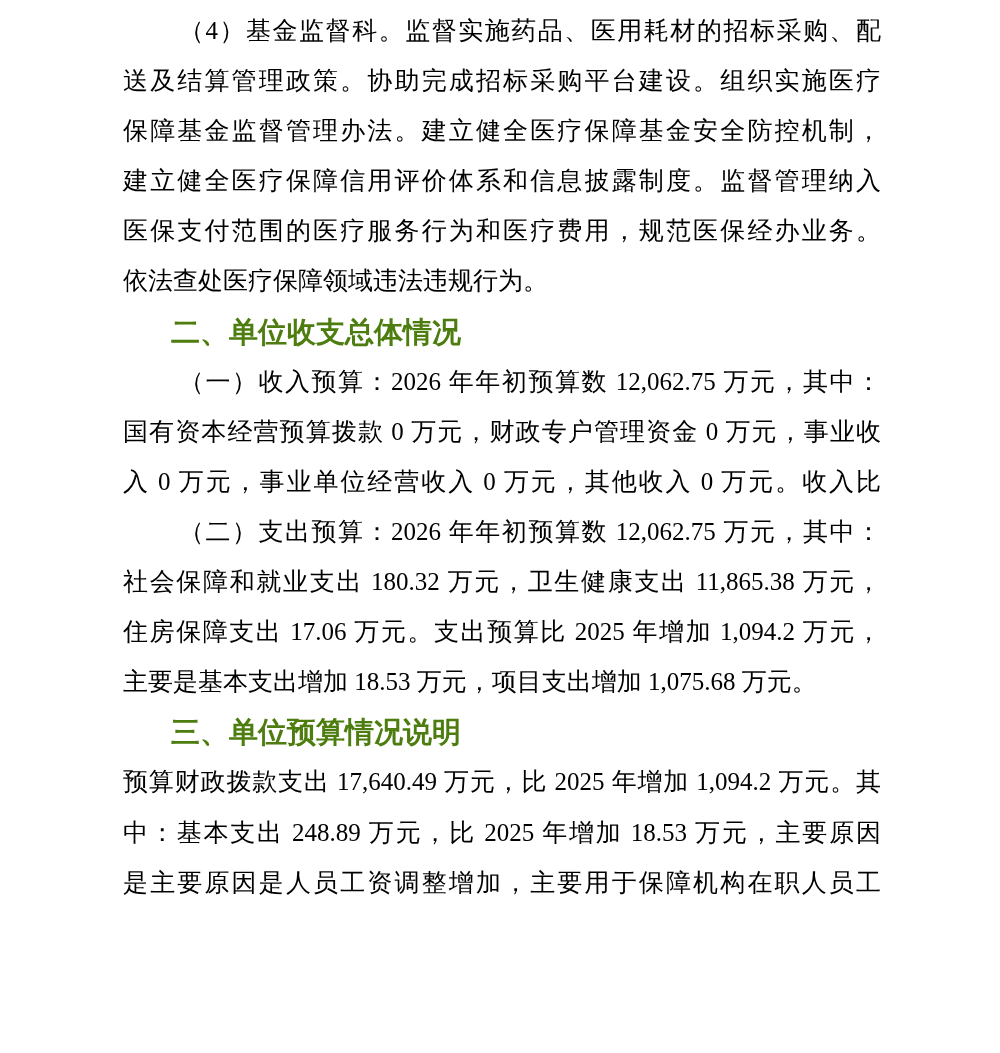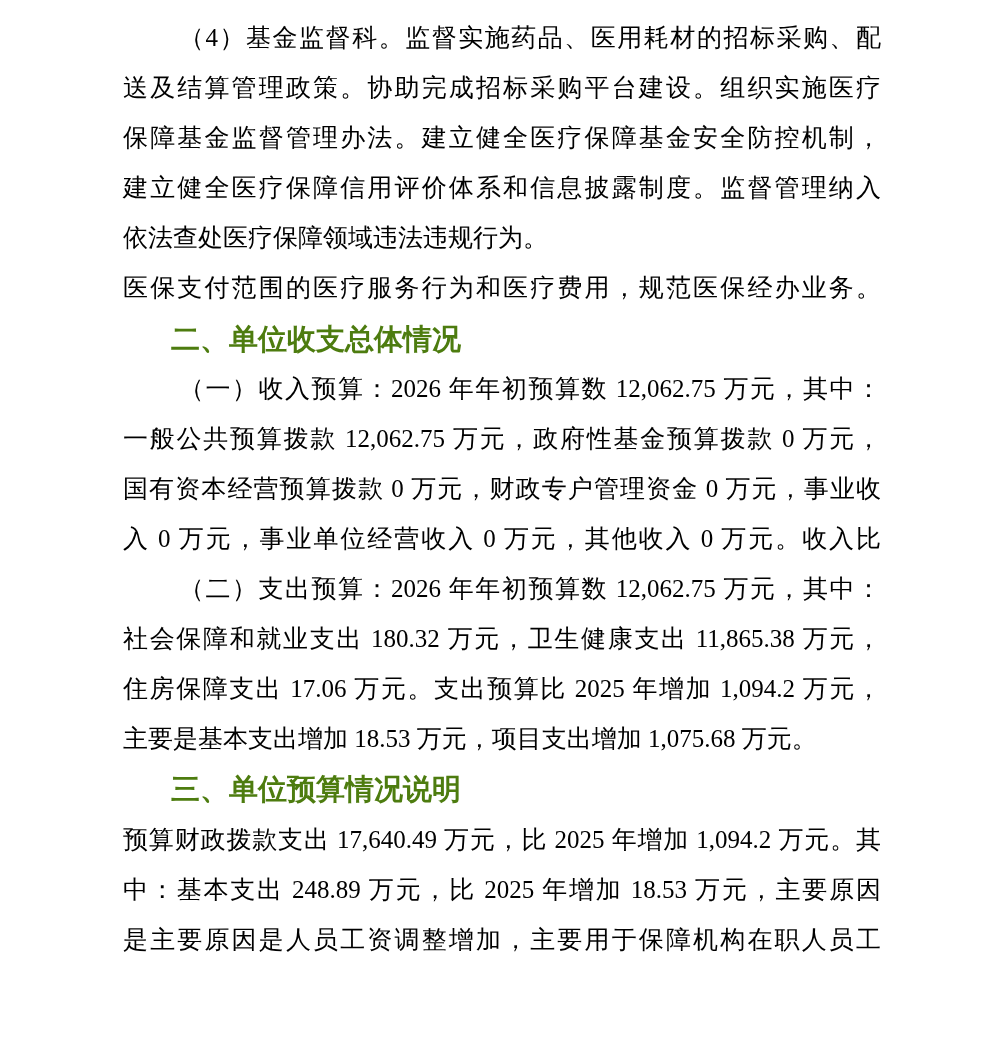--- a/index.html
+++ b/index.html
@@ -8,21 +8,21 @@
     position: relative;
     width: 1000px;
     height: 1053px;
     background: #ffffff;
     color: #000000;
     overflow: hidden;
   }
   .content {
     position: absolute;
     left: 123px;
-    top: 13px;
+    top: 6px;
     width: 758px;
   }
   .line {
     height: 50.1px;
     line-height: 50.1px;
     font-family: "Liberation Serif", "DejaVu Serif", serif;
     font-size: 25px;
     color: #000000;
     text-align: justify;
     text-align-last: justify;
@@ -47,27 +47,26 @@
 </head>
 <body>
 
 <div class="page">
   <div class="content">
 
     <div class="line first">（4）基金监督科。监督实施药品、医用耗材的招标采购、配</div>
     <div class="line">送及结算管理政策。协助完成招标采购平台建设。组织实施医疗</div>
     <div class="line">保障基金监督管理办法。建立健全医疗保障基金安全防控机制，</div>
     <div class="line">建立健全医疗保障信用评价体系和信息披露制度。监督管理纳入</div>
+    <div class="line">医保支付范围的医疗服务行为和医疗费用，规范医保经办业务。</div>
     <div class="line end">依法查处医疗保障领域违法违规行为。</div>
-    <div class="line">医保支付范围的医疗服务行为和医疗费用，规范医保经办业务。</div>
 
     <div class="heading">二、单位收支总体情况</div>
 
     <div class="line first">（一）收入预算：2026 年年初预算数 12,062.75 万元，其中：</div>
-    <div class="line">一般公共预算拨款 12,062.75 万元，政府性基金预算拨款 0 万元，</div>
     <div class="line">国有资本经营预算拨款 0 万元，财政专户管理资金 0 万元，事业收</div>
     <div class="line">入 0 万元，事业单位经营收入 0 万元，其他收入 0 万元。收入比</div>
 
     <div class="line first">（二）支出预算：2026 年年初预算数 12,062.75 万元，其中：</div>
     <div class="line">社会保障和就业支出 180.32 万元，卫生健康支出 11,865.38 万元，</div>
     <div class="line">住房保障支出 17.06 万元。支出预算比 2025 年增加 1,094.2 万元，</div>
     <div class="line end">主要是基本支出增加 18.53 万元，项目支出增加 1,075.68 万元。</div>
 
     <div class="heading">三、单位预算情况说明</div>
 

